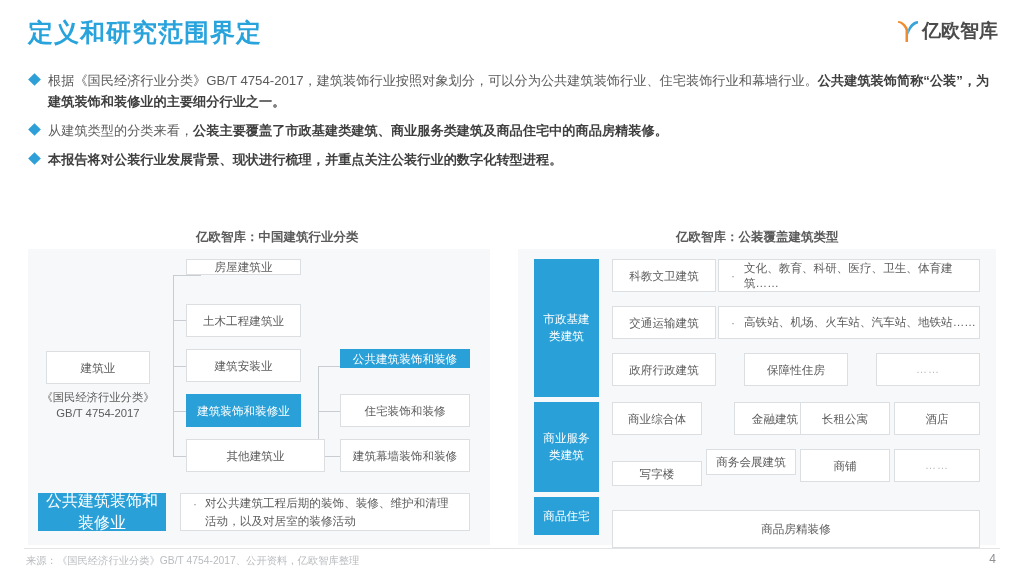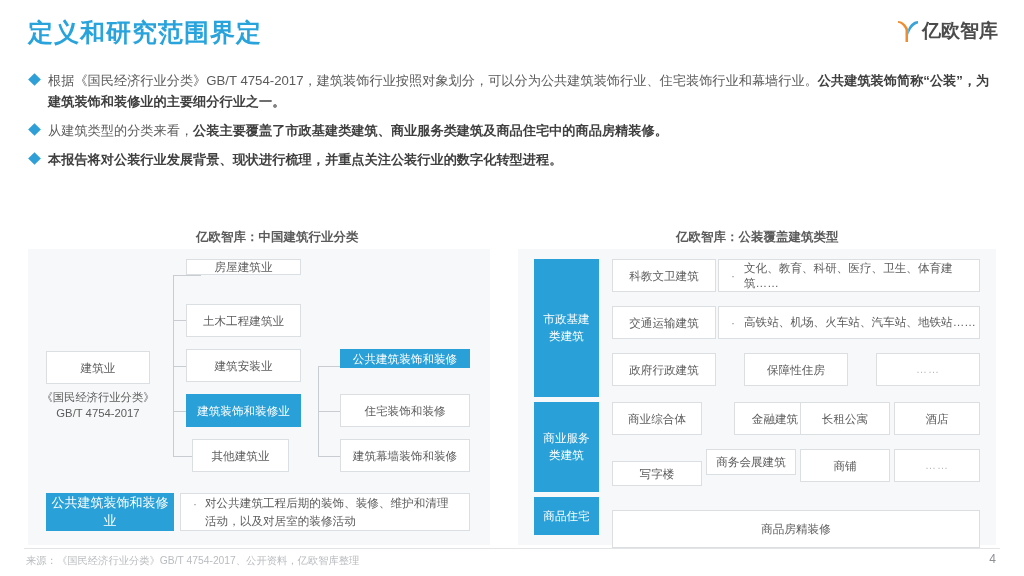--- a/index.html
+++ b/index.html
@@ -142,27 +142,27 @@
 
     <div class="box" style="left:18px; top:102px; width:104px; height:33px;">建筑业</div>
     <div class="tree-sub" style="left:0px; top:140px;">
       <span>《国民经济行业分类》</span><br><span>GB/T 4754-2017</span>
     </div>
 
     <div class="box" style="left:158px; top:10px;  width:115px; height:16px;">房屋建筑业</div>
     <div class="box" style="left:158px; top:55px;  width:115px; height:33px;">土木工程建筑业</div>
     <div class="box" style="left:158px; top:100px; width:115px; height:33px;">建筑安装业</div>
     <div class="box blue" style="left:158px; top:145px; width:115px; height:33px;">建筑装饰和装修业</div>
-    <div class="box" style="left:164px; top:190px; width:97px; height:33px;">其他建筑业</div>
+    <div class="box" style="left:158px; top:190px; width:139px; height:33px;">其他建筑业</div>
 
     <div class="box blue" style="left:312px; top:100px; width:130px; height:19px;">公共建筑装饰和装修</div>
     <div class="box" style="left:312px; top:145px; width:130px; height:33px;">住宅装饰和装修</div>
     <div class="box" style="left:312px; top:190px; width:130px; height:33px;">建筑幕墙装饰和装修</div>
 
-    <div class="box blue" style="left:18px; top:244px; width:128px; height:38px; font-size:13px;">公共建筑装饰和装修业</div>
+    <div class="box blue" style="left:10px; top:244px; width:128px; height:38px; font-size:16px;">公共建筑装饰和装修业</div>
     <div class="def-desc" style="left:152px; top:244px; width:290px; height:38px;">
       <span class="dot">·</span>
       <span><span>对公共建筑工程后期的装饰、装修、维护和清理</span><br><span>活动，以及对居室的装修活动</span></span>
     </div>
   </div>
 
   <div class="panel" id="panel-right">
 
     <div class="cat-label" style="left:16px; top:10px; width:65px; height:138px;">
       <span><span>市政基建</span><br><span>类建筑</span></span>

